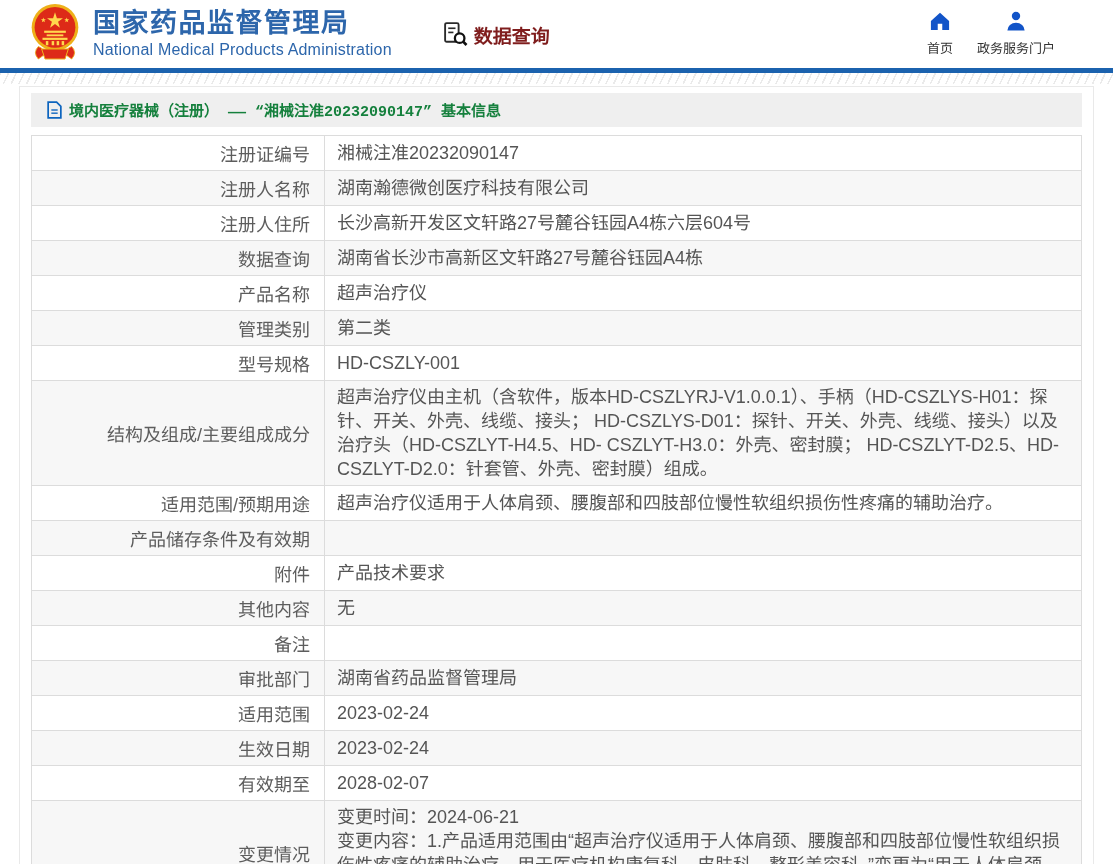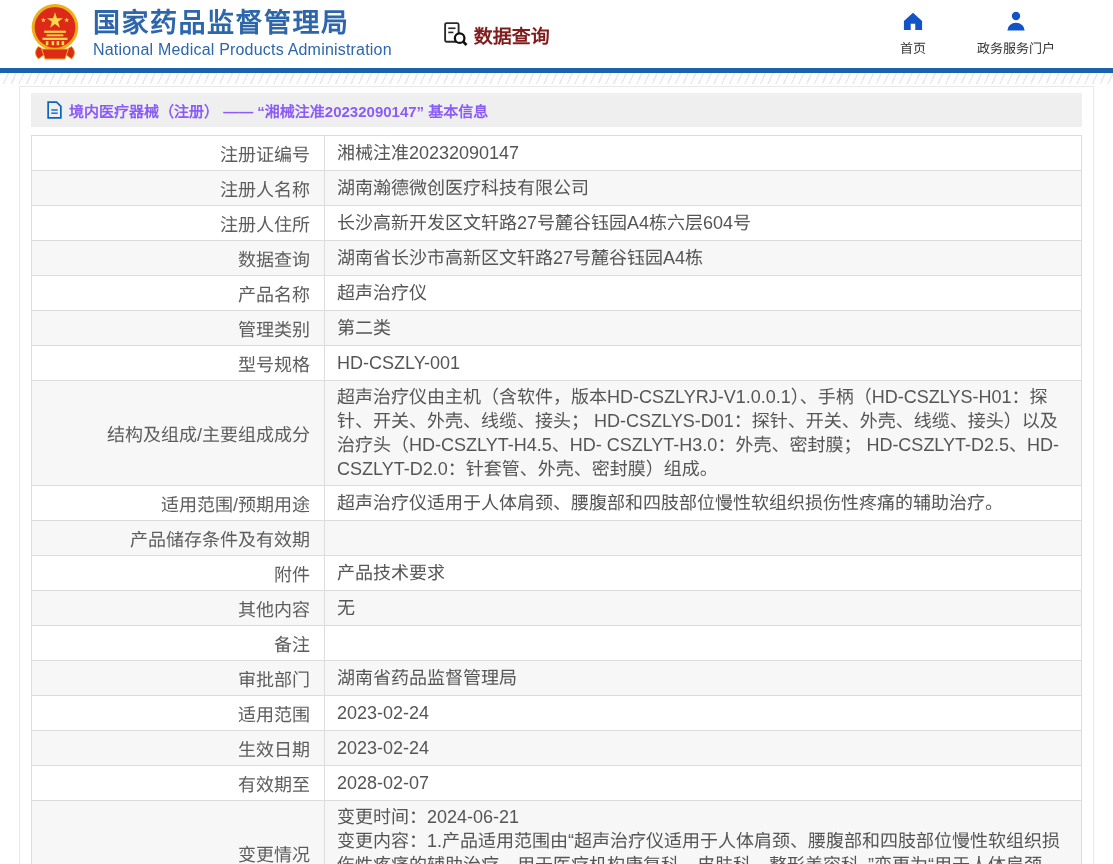--- a/index.html
+++ b/index.html
@@ -9,35 +9,35 @@
     font-family:"Liberation Sans","DejaVu Sans",sans-serif;
   }
 
   
   .header { height:68px; display:flex; align-items:center; padding:0 30px; background:#fff; }
   .logo-group { display:flex; align-items:center; gap:13px; cursor:pointer; }
   .emblem { width:50px; height:62px; flex:0 0 auto; }
   .site-cn { font-size:27px; font-weight:bold; color:#2d66ab; letter-spacing:1.5px; line-height:1.1; }
   .site-en { font-size:16px; color:#2d66ab; margin-top:3px; letter-spacing:.2px; }
   .query { display:flex; gap:5px; margin-left:50px; font-size:19px; font-weight:bold; color:#7f1d1d; cursor:pointer; }
-  .header-right { margin-left:auto; display:flex; gap:51px; padding-right:28px; }
+  .header-right { margin-left:auto; display:flex; gap:24px; padding-right:28px; }
   .nav-item { display:flex; flex-direction:column; align-items:center; gap:7px; font-size:13px; color:#333; cursor:pointer; }
   .nav-item svg { display:block; }
 
   .blue-bar { height:5px; background:#1b62ae; }
   .hatch {
     height:11px;
     background:repeating-linear-gradient(115deg,#eaeaea 0 1.5px,rgba(0,0,0,0) 1.5px 7px);
   }
 
   
   .main-wrap { margin:2px 19px 0; border:1px solid #e9e9e9; padding:6px 11px 12px; background:#fff; }
   .breadcrumb {
     background:#efefef; height:34px; display:flex; align-items:center; gap:7px;
-    padding:0 16px; font-size:15px; font-weight:bold; color:#8b5cf6;
+    padding:0 16px; font-size:15px; font-weight:bold; color:#15803d;font-family:Liberation Mono, monospace;
   }
 
   table.info-table { width:100%; border-collapse:collapse; margin-top:8px; table-layout:fixed; border:1px solid #c3c3c3; }
   col.label-col { width:293px; }
   .info-table td { border:1px solid #dcdcdc; font-size:18px; vertical-align:middle; }
   td.row-label { text-align:right; padding:4px 14px 4px 8px; color:#5d5d5d; height:30px; }
   td.row-value { padding:4px 12px; color:#555; line-height:24px; white-space:pre-line; overflow-wrap:break-word; }
   tr.alt { background:#f7f7f7; }
   a.detail-link { color:#4193e5; text-decoration:none; }
   .note-ico { display:inline-block; vertical-align:-2px; margin-right:3px; }

